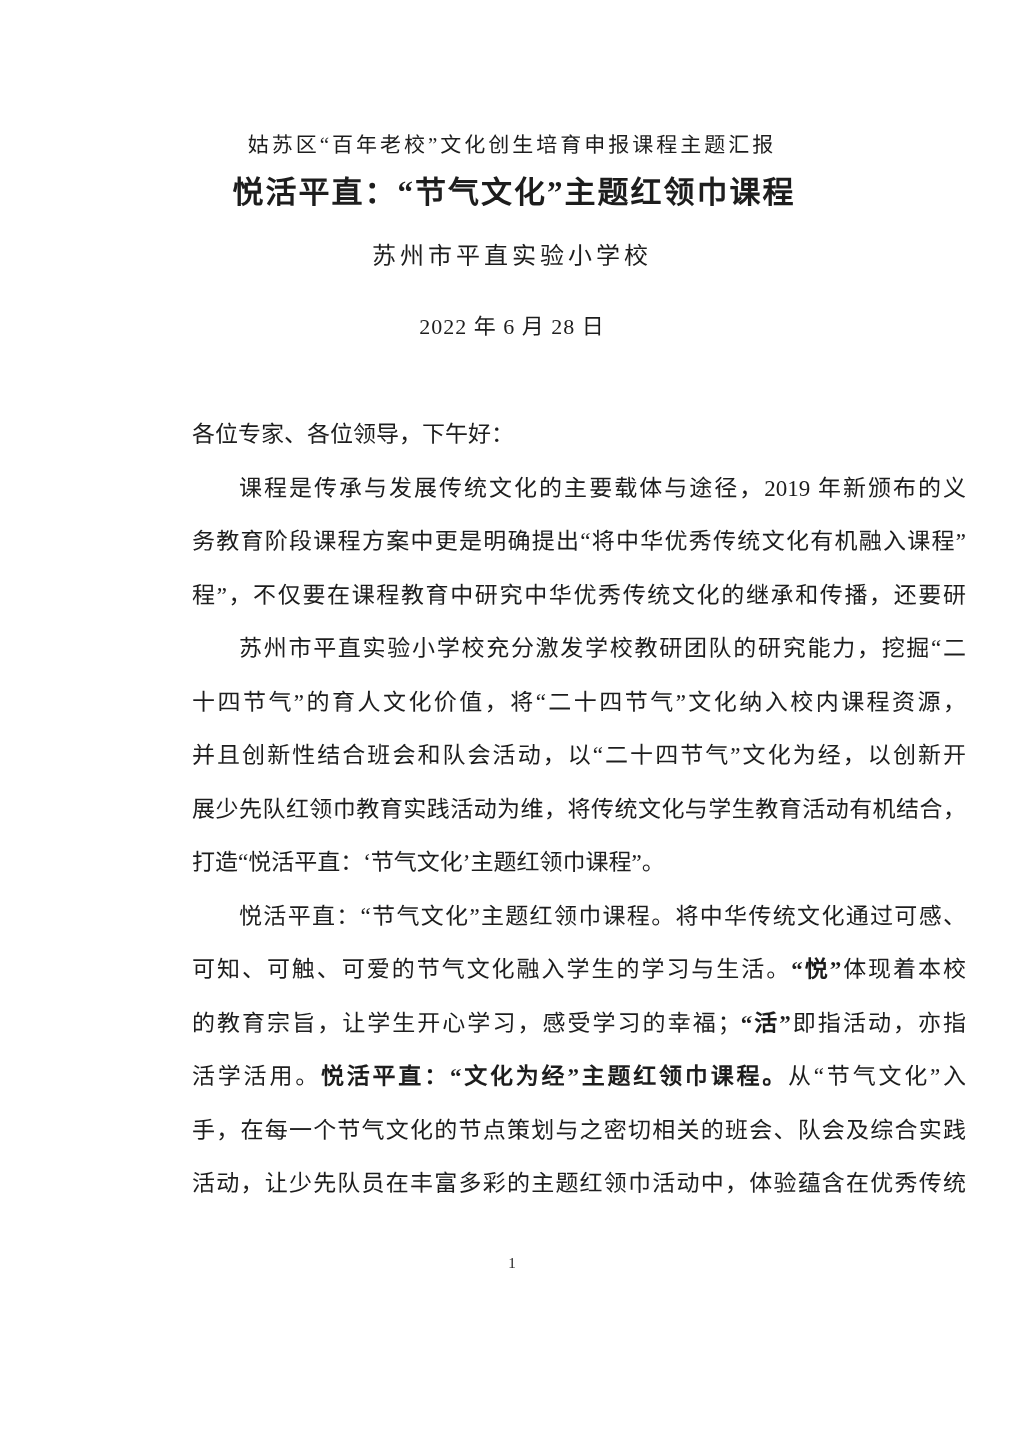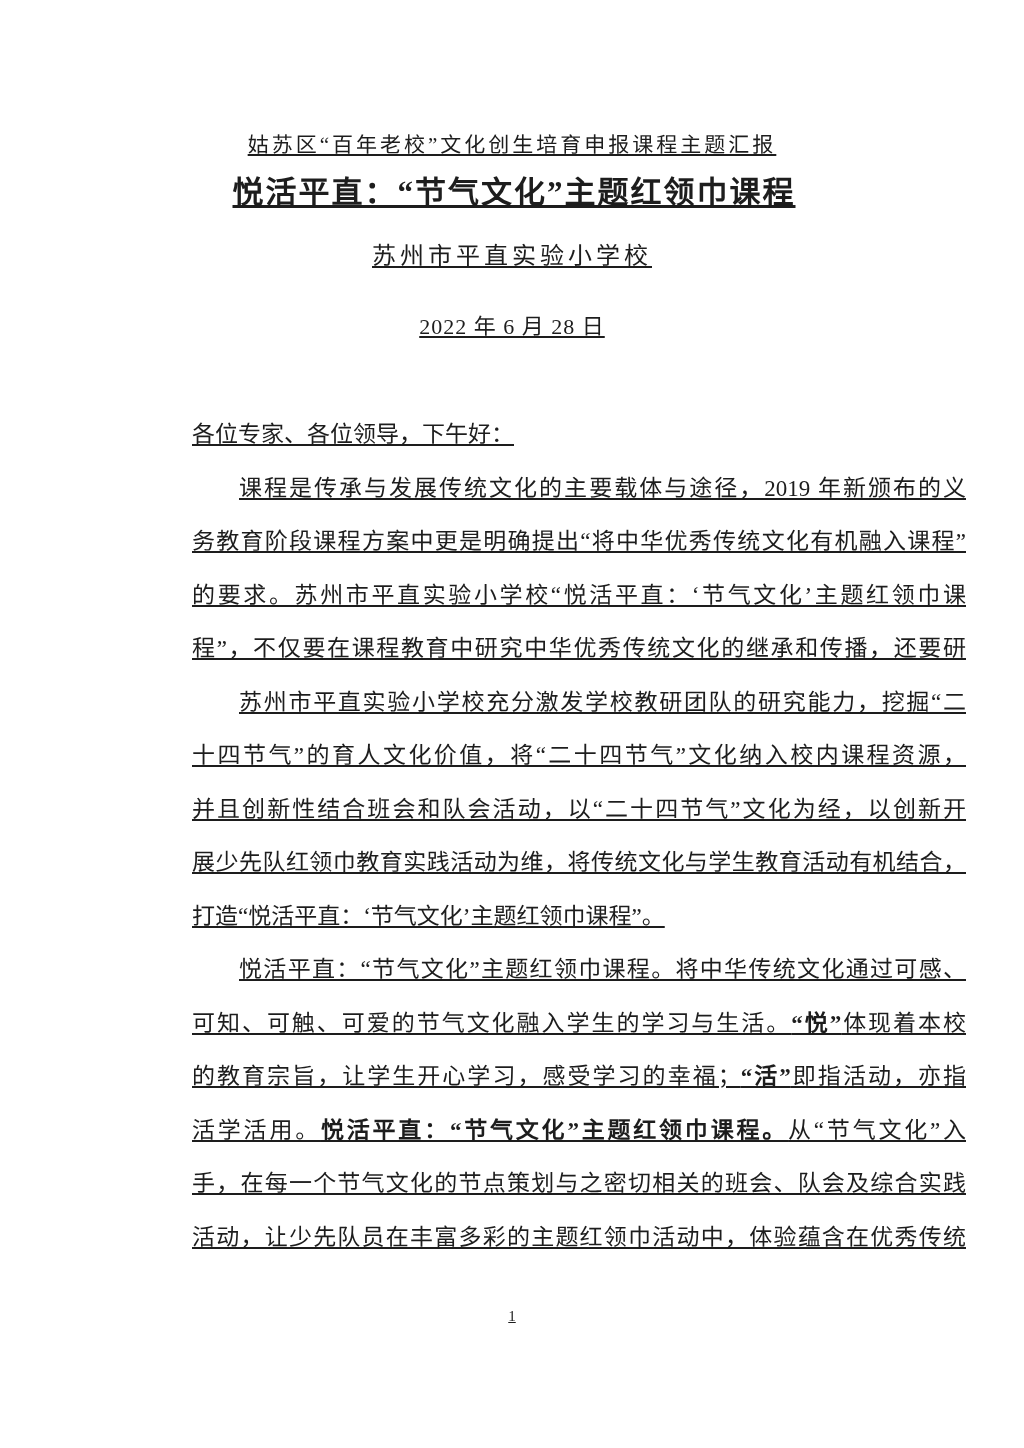--- a/index.html
+++ b/index.html
@@ -9,21 +9,20 @@
   }
   .page {
     position: relative;
     width: 908px;
     height: 1448px;
     margin: 0 auto;
     background: #ffffff;
     color: #1d1d1d;
     font-family: "Liberation Serif", "DejaVu Serif", serif;
     overflow: hidden;
-    text-decoration: underline;
   }
   
   .doc-header {
     text-align: center;
   }
   .report-title {
     margin: 0;
     padding-top: 133px;
     font-size: 21px;
     line-height: 24px;
@@ -90,31 +89,30 @@
     <div class="report-title">姑苏区“百年老校”文化创生培育申报课程主题汇报</div>
     <h1 class="main-title">悦活平直：“节气文化”主题红领巾课程</h1>
     <div class="school-name">苏州市平直实验小学校</div>
     <div class="report-date">2022 年 6 月 28 日</div>
   </header>
 
   <main class="doc-body">
       <div class="line"><span>各位专家、各位领导，下午好：</span></div>
       <div class="line indent just"><span>课程是传承与发展传统文化的主要载体与途径，2019 年新颁布的义</span></div>
       <div class="line just"><span>务教育阶段课程方案中更是明确提出“将中华优秀传统文化有机融入课程”</span></div>
-      <div class="line just"><span>的要求。苏州市平直实验小学校“悦活平直：‘节气文化’主题红领巾课</span></div>
       <div class="line just"><span>程”，不仅要在课程教育中研究中华优秀传统文化的继承和传播，还要研</span></div>
       <div class="line indent just"><span>苏州市平直实验小学校充分激发学校教研团队的研究能力，挖掘“二</span></div>
       <div class="line just"><span>十四节气”的育人文化价值，将“二十四节气”文化纳入校内课程资源，</span></div>
       <div class="line just"><span>并且创新性结合班会和队会活动，以“二十四节气”文化为经，以创新开</span></div>
       <div class="line just"><span>展少先队红领巾教育实践活动为维，将传统文化与学生教育活动有机结合，</span></div>
       <div class="line"><span>打造“悦活平直：‘节气文化’主题红领巾课程”。</span></div>
       <div class="line indent just"><span>悦活平直：“节气文化”主题红领巾课程。将中华传统文化通过可感、</span></div>
       <div class="line just"><span>可知、可触、可爱的节气文化融入学生的学习与生活。</span><span class="bold">“悦”</span><span>体现着本校</span></div>
       <div class="line just"><span>的教育宗旨，让学生开心学习，感受学习的幸福；</span><span class="bold">“活”</span><span>即指活动，亦指</span></div>
-      <div class="line just"><span>活学活用。</span><span class="bold">悦活平直：“节气文化”主题红领巾课程。</span><span>从“节气文化”入</span></div>
+      <div class="line just"><span>活学活用。</span><span class="bold">悦活平直：“文化为经”主题红领巾课程。</span><span>从“节气文化”入</span></div>
       <div class="line just"><span>手，在每一个节气文化的节点策划与之密切相关的班会、队会及综合实践</span></div>
       <div class="line just"><span>活动，让少先队员在丰富多彩的主题红领巾活动中，体验蕴含在优秀传统</span></div>
     </main>
 
   <footer class="doc-footer">
     <span>1</span>
   </footer>
 
 </div>
 

